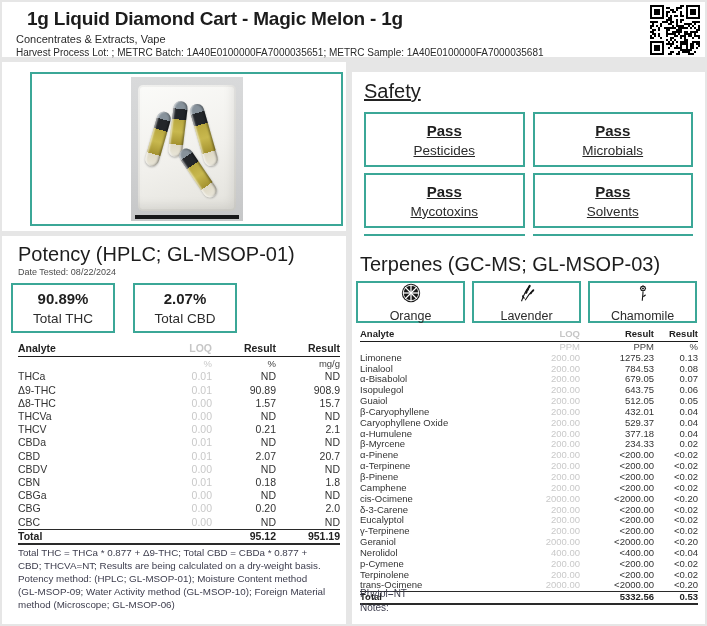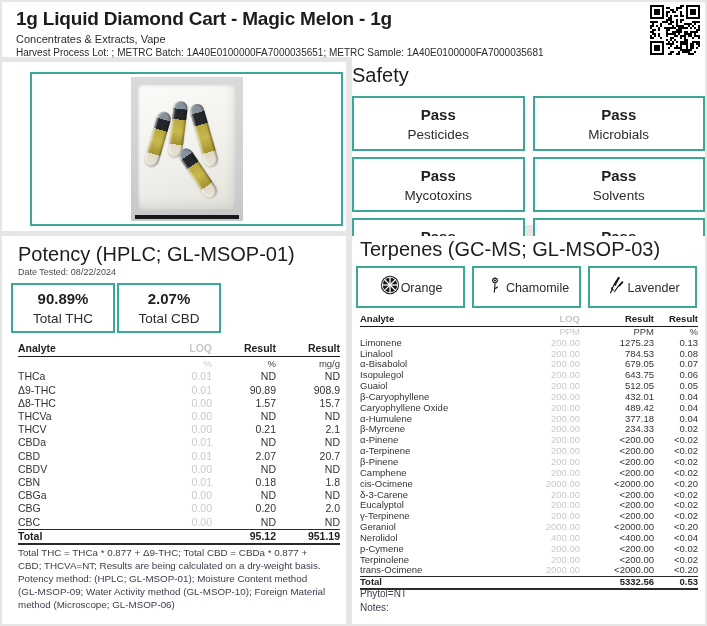--- a/index.html
+++ b/index.html
@@ -6,21 +6,21 @@
   html,body { background:#e8e8e8; }
   .page {
     position:relative; width:707px; height:626px; overflow:hidden;
     background:#e6e6e6;
     font-family:"Liberation Sans","DejaVu Sans",sans-serif;
     color:#222;
   }
   .panel { position:absolute; background:#ffffff; }
   
   .header-panel { left:2px; top:2px; width:703px; height:55px; padding:6px 14px; }
-  .header-panel h1 { font-size:19px; font-weight:700; color:#1c1c1c; letter-spacing:-0.2px; }
+  .header-panel h1 { font-size:19px; font-weight:700; color:#1c1c1c; letter-spacing:-0.2px;margin-left:11px; }
   .subtitle { font-size:11px; color:#2b2b2b; margin-top:3px; }
   .lotline  { font-size:10px; color:#2b2b2b; margin-top:2px; }
   .qr { position:absolute; right:4px; top:2px; width:52px; height:52px; background:#fff; }
   
   .photo-panel  { left:2px; top:62px; width:344px; height:169px; }
   .photo-frame  { position:absolute; left:28px; top:10px; right:3px; bottom:5px;
                   border:2px solid var(--teal); background:#fff; }
   .photo { position:absolute; left:50%; top:3px; transform:translateX(-50%);
            width:112px; height:144px; overflow:hidden;
            background:linear-gradient(180deg,#d9dadb 0%,#cfd0d1 60%,#c6c7c8 100%); }
@@ -29,43 +29,43 @@
           border-radius:5px; box-shadow:inset 0 0 0 2px rgba(0,0,0,0.04), inset -4px -6px 10px rgba(0,0,0,0.08); }
   .photo-strip { position:absolute; left:4px; right:4px; bottom:2px; height:4px; background:#17181a; }
   .cart { position:absolute; width:14px; height:56px; border-radius:7px;
           background:linear-gradient(180deg,#87929b 0%,#87929b 14%,#23262a 14%,#23262a 33%,
                      #b9a83f 33%,#c8b84e 55%,#a4922f 78%,#ded8c4 78%,#e9e6da 100%);
           box-shadow:inset 1.5px 0 1.5px rgba(255,255,255,0.55), inset -1.5px 0 2px rgba(0,0,0,0.35), 0 1px 2px rgba(0,0,0,0.25); }
   .cart1 { left:20px; top:34px; transform:rotate(16deg); }
   .cart2 { left:40px; top:24px; transform:rotate(7deg); }
   .cart3 { left:66px; top:26px; height:64px; transform:rotate(-16deg); }
   .cart4 { left:60px; top:68px; transform:rotate(-34deg); }
-  .safety-panel { left:352px; top:56px; width:353px; height:169px; padding:8px 0; }
+  .safety-panel { left:352px; top:72px; width:353px; height:169px; padding:8px 12px;text-decoration:underline; }
   .panel h2 { font-size:20px; font-weight:400; color:#1d1d1d; }
   .safety-grid { display:grid; grid-template-columns:repeat(2,1fr); gap:6px 8px; margin-top:9px; }
   .sbadge { border:2px solid var(--teal); height:55px; background:#fff;
             display:flex; flex-direction:column; align-items:center; justify-content:center; }
   .pass   { font-size:15px; font-weight:700; color:#1f1f1f; }
   .slabel { font-size:13.5px; color:#2c2c2c; margin-top:4px; }
   
   .potency-panel { left:2px; top:236px; width:344px; height:388px; padding:7px 8px 14px 16px; }
-  .terpene-panel { left:352px; top:236px; width:353px; height:388px; padding:2px 8px 0 8px; }
+  .terpene-panel { left:352px; top:236px; width:353px; height:388px; padding:17px 8px 0 8px; }
   .date-tested { font-size:9px; color:#4c4c4c; margin-top:1px; }
   
-  .pbadges { display:flex; gap:2px; margin:6px 2px 0 -7px; padding-left:0; }
+  .pbadges { display:flex; gap:18px; margin:6px 2px 0 -7px; padding-left:0; }
   .pbadge { border:2px solid var(--teal); width:104px; height:50px; background:#fff;
             display:flex; flex-direction:column; align-items:center; justify-content:center; }
   .pvalue { font-size:15px; font-weight:700; color:#1f1f1f; }
   .psub   { font-size:8px; color:#c2c2c2; line-height:8px; min-height:0; }
   .psub:empty { display:none; }
   .plabel { font-size:13.5px; color:#2c2c2c; margin-top:4px; }
   
   .tbadges { display:flex; gap:7px; margin:5px 0 0 -4px; }
   .tbadge { border:2px solid var(--teal); width:111px; height:42px; background:#fff;
-            display:flex; flex-direction:row; align-items:center; justify-content:center; }
+            display:flex; flex-direction:column; align-items:center; justify-content:center; }
   .tbadge svg { width:22px; height:22px; }
   .tlabel { font-size:12.5px; color:#2c2c2c; margin-top:1px; }
   
   .dtable { margin-top:9px; }
   .trow { display:flex; align-items:flex-end; }
   .tc   { display:block; }
   .c0 { flex:1; text-align:left; }
   .c1,.c2,.c3 { text-align:right; }
   .t-head  { font-weight:700; border-bottom:1.5px solid #1d1d1d; padding-bottom:1px; }
   .t-head .c1 { color:#c6c6c6; }
@@ -489,49 +489,49 @@
                 <line x1="12" y1="12" x2="5.6" y2="18.4"></line>
               </g>
               <circle cx="12" cy="12" r="8.4" fill="none" stroke="#fff" stroke-width="1"></circle>
             </svg>
         </span>
         <div class="tlabel">Orange</div>
       </div>
       <div class="tbadge">
         <span>
           <svg viewBox="0 0 24 24" fill="#161616">
+              <path d="M6 21 C8 15 10 10 15 4" stroke="#161616" stroke-width="1.2" fill="none"></path>
+              <ellipse cx="14.6" cy="5" rx="1.2" ry="2.1" transform="rotate(28 14.6 5)"></ellipse>
+              <ellipse cx="13" cy="8" rx="1.2" ry="2.1" transform="rotate(24 13 8)"></ellipse>
+              <ellipse cx="11.4" cy="11" rx="1.2" ry="2.1" transform="rotate(20 11.4 11)"></ellipse>
+              <path d="M10 20 C12 16 14.5 12.5 19 9" stroke="#161616" stroke-width="1.1" fill="none"></path>
+              <ellipse cx="18.4" cy="9.6" rx="1.1" ry="1.9" transform="rotate(45 18.4 9.6)"></ellipse>
+              <ellipse cx="16.4" cy="11.8" rx="1.1" ry="1.9" transform="rotate(40 16.4 11.8)"></ellipse>
+              <ellipse cx="8" cy="16.5" rx="0.9" ry="2.2" transform="rotate(-35 8 16.5)"></ellipse>
+            </svg>
+        </span>
+        <div class="tlabel">Lavender</div>
+      </div>
+      <div class="tbadge">
+        <span>
+          <svg viewBox="0 0 24 24" fill="#161616">
               <g transform="translate(12,7)">
                 <ellipse rx="1.5" ry="3.4" transform="rotate(0)"></ellipse>
                 <ellipse rx="1.5" ry="3.4" transform="rotate(45)"></ellipse>
                 <ellipse rx="1.5" ry="3.4" transform="rotate(90)"></ellipse>
                 <ellipse rx="1.5" ry="3.4" transform="rotate(135)"></ellipse>
               </g>
               <circle cx="12" cy="7" r="1.9" fill="#fff"></circle>
               <circle cx="12" cy="7" r="1.1" fill="#161616"></circle>
               <path d="M12 10.5 C12 14 11.4 17 11.2 20.5" stroke="#161616" stroke-width="1.2" fill="none"></path>
               <ellipse cx="13.6" cy="15" rx="0.8" ry="1.8" transform="rotate(55 13.6 15)"></ellipse>
             </svg>
         </span>
         <div class="tlabel">Chamomile</div>
       </div>
-      <div class="tbadge">
-        <span>
-          <svg viewBox="0 0 24 24" fill="#161616">
-              <path d="M6 21 C8 15 10 10 15 4" stroke="#161616" stroke-width="1.2" fill="none"></path>
-              <ellipse cx="14.6" cy="5" rx="1.2" ry="2.1" transform="rotate(28 14.6 5)"></ellipse>
-              <ellipse cx="13" cy="8" rx="1.2" ry="2.1" transform="rotate(24 13 8)"></ellipse>
-              <ellipse cx="11.4" cy="11" rx="1.2" ry="2.1" transform="rotate(20 11.4 11)"></ellipse>
-              <path d="M10 20 C12 16 14.5 12.5 19 9" stroke="#161616" stroke-width="1.1" fill="none"></path>
-              <ellipse cx="18.4" cy="9.6" rx="1.1" ry="1.9" transform="rotate(45 18.4 9.6)"></ellipse>
-              <ellipse cx="16.4" cy="11.8" rx="1.1" ry="1.9" transform="rotate(40 16.4 11.8)"></ellipse>
-              <ellipse cx="8" cy="16.5" rx="0.9" ry="2.2" transform="rotate(-35 8 16.5)"></ellipse>
-            </svg>
-        </span>
-        <div class="tlabel">Lavender</div>
-      </div>
     </div>
     <div class="dtable terpene-table">
         <div class="trow t-head">
           <span class="tc c0">Analyte</span>
           <span class="tc c1">LOQ</span>
           <span class="tc c2">Result</span>
           <span class="tc c3">Result</span>
         </div>
         <div class="trow t-units">
           <span class="tc c0"></span>
@@ -571,21 +571,21 @@
         </div>
         <div class="trow t-body">
           <span class="tc c0">β-Caryophyllene</span>
           <span class="tc c1">200.00</span>
           <span class="tc c2">432.01</span>
           <span class="tc c3">0.04</span>
         </div>
         <div class="trow t-body">
           <span class="tc c0">Caryophyllene Oxide</span>
           <span class="tc c1">200.00</span>
-          <span class="tc c2">489.42</span>
+          <span class="tc c2">529.37</span>
           <span class="tc c3">0.04</span>
         </div>
         <div class="trow t-body">
           <span class="tc c0">α-Humulene</span>
           <span class="tc c1">200.00</span>
           <span class="tc c2">377.18</span>
           <span class="tc c3">0.04</span>
         </div>
         <div class="trow t-body">
           <span class="tc c0">β-Myrcene</span>

